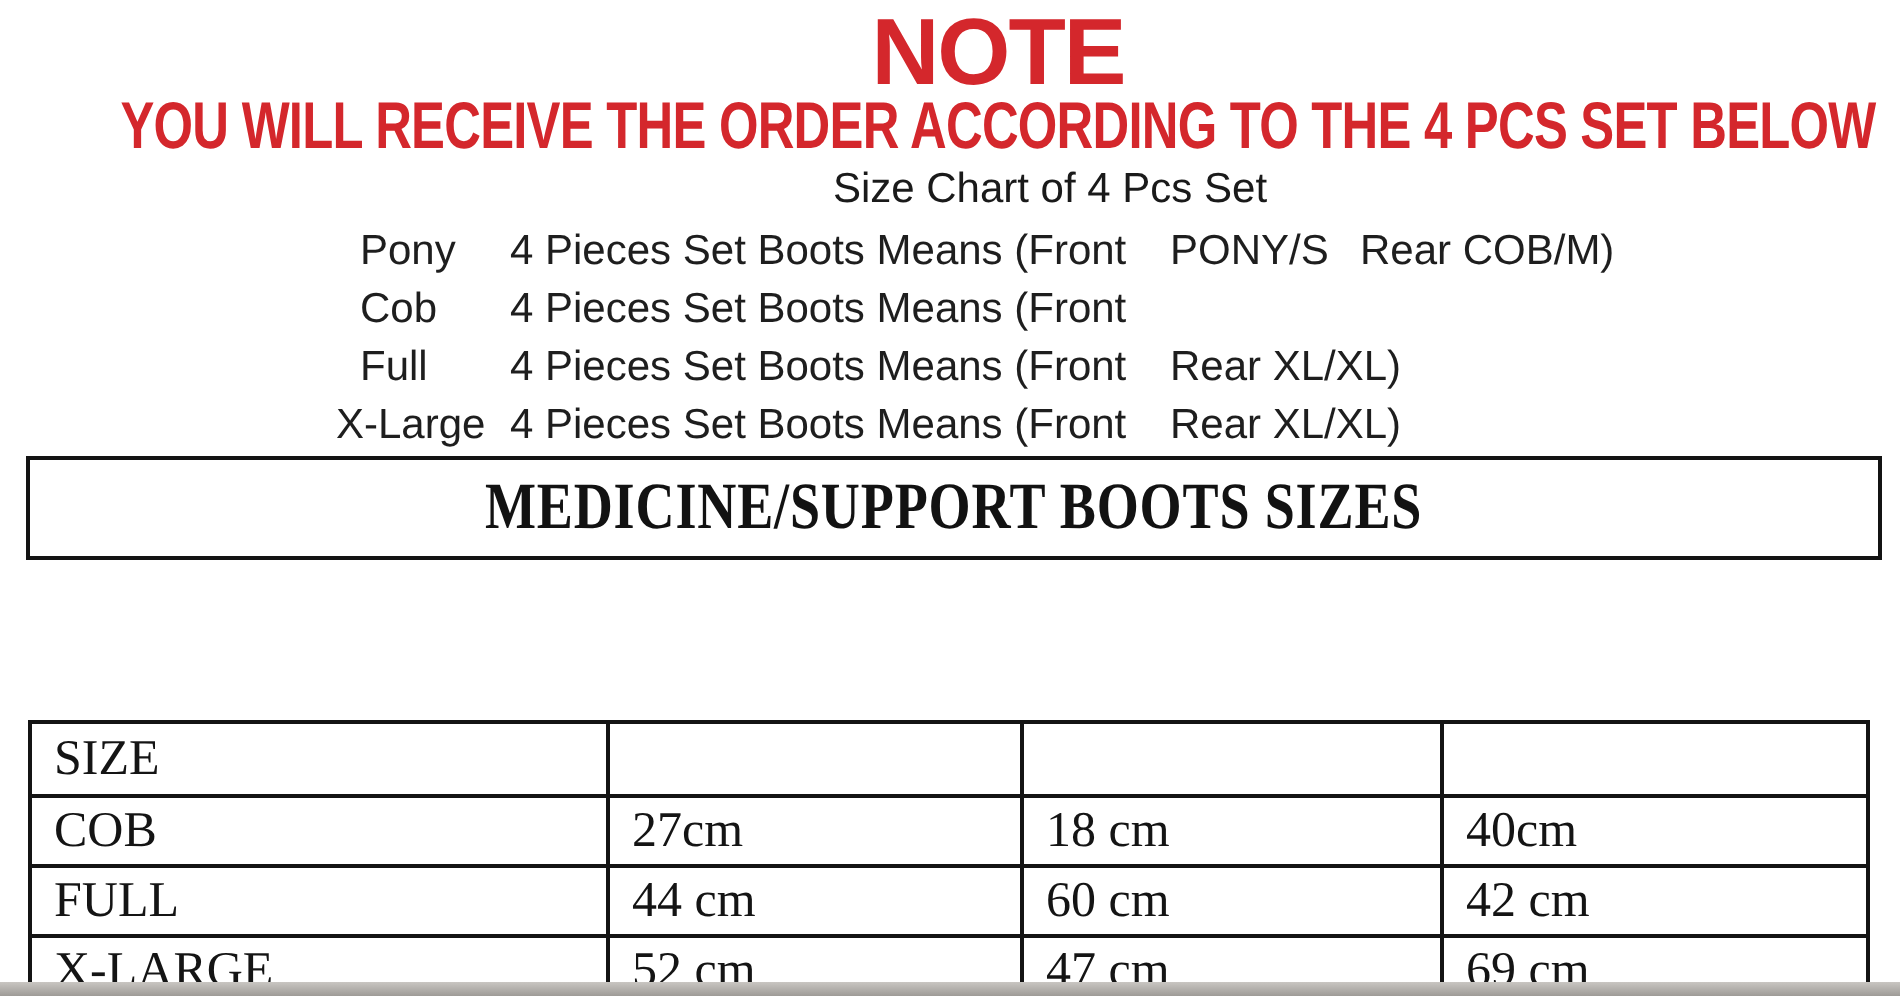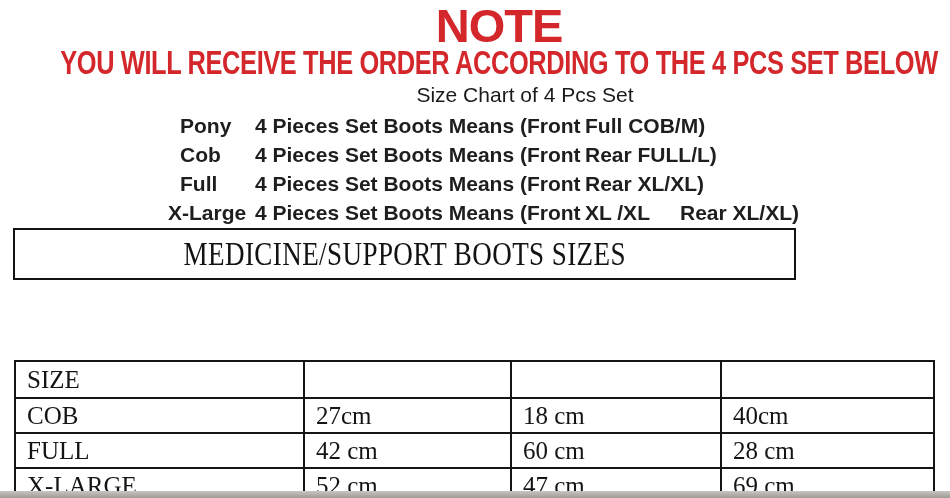--- a/index.html
+++ b/index.html
@@ -47,39 +47,39 @@
     text-align: center;
     font-size: 21px;
     line-height: 1.1;
     color: #1a1a1a;
   }
   .set-list {
     position: absolute;
     top: 111px; left: 168px;
     font-size: 21px;
     color: #1e1e1e;
-    font-weight: bold;
   }
   .set-row { display: flex; height: 29px; line-height: 29px; white-space: nowrap; }
   .set-row .label { width: 87px; padding-left: 12px; box-sizing: border-box; }
   .set-row.row-xl .label { padding-left: 0; }
   .set-row .means { width: 330px; }
   .set-row .front { width: 95px; }
 
   
   .banner {
     position: absolute;
     top: 228px; left: 13px;
-    width: 783px; height: 52px;
+    width: 928px; height: 52px;
     box-sizing: border-box;
     border: 2px solid #131313;
     display: flex;
     align-items: center;
     justify-content: center;
     background: #ffffff;
+    font-weight: bold;
   }
   .banner-text {
     font-family: "Liberation Serif", serif;
     font-size: 33px;
     white-space: nowrap;
     transform: scaleX(0.82);
     transform-origin: center;
     color: #121212;
     letter-spacing: 0.5px;
   }
@@ -122,36 +122,35 @@
 
   <div class="note-title">NOTE</div>
   <div class="note-sub">YOU WILL RECEIVE THE ORDER ACCORDING TO THE 4 PCS SET BELOW</div>
 
   <div class="chart-heading">Size Chart of 4 Pcs Set</div>
 
   <div class="set-list">
     <div class="set-row">
       <span class="label">Pony</span>
       <span class="means">4 Pieces Set Boots Means (Front</span>
-      <span class="rear">Full COB/M)</span>
+      <span class="front">PONY/S</span>
+      <span class="rear">Rear COB/M)</span>
     </div>
     <div class="set-row">
       <span class="label">Cob</span>
       <span class="means">4 Pieces Set Boots Means (Front</span>
-      <span class="rear">Rear FULL/L)</span>
     </div>
     <div class="set-row">
       <span class="label">Full</span>
       <span class="means">4 Pieces Set Boots Means (Front</span>
       <span class="rear">Rear XL/XL)</span>
     </div>
     <div class="set-row row-xl">
       <span class="label">X-Large</span>
       <span class="means">4 Pieces Set Boots Means (Front</span>
-      <span class="front">XL /XL</span>
       <span class="rear">Rear XL/XL)</span>
     </div>
   </div>
 
   <div class="banner">
     <span class="banner-text">MEDICINE/SUPPORT BOOTS SIZES</span>
   </div>
 
   <table class="sizes-table">
     <colgroup>
@@ -168,23 +167,23 @@
         <th></th>
       </tr>
       <tr class="r-body">
         <td>COB</td>
         <td>27cm</td>
         <td>18 cm</td>
         <td>40cm</td>
       </tr>
       <tr class="r-body">
         <td>FULL</td>
+        <td>44 cm</td>
+        <td>60 cm</td>
         <td>42 cm</td>
-        <td>60 cm</td>
-        <td>28 cm</td>
       </tr>
       <tr class="r-body">
         <td>X-LARGE</td>
         <td>52 cm</td>
         <td>47 cm</td>
         <td>69 cm</td>
       </tr>
     </tbody>
   </table>
 

